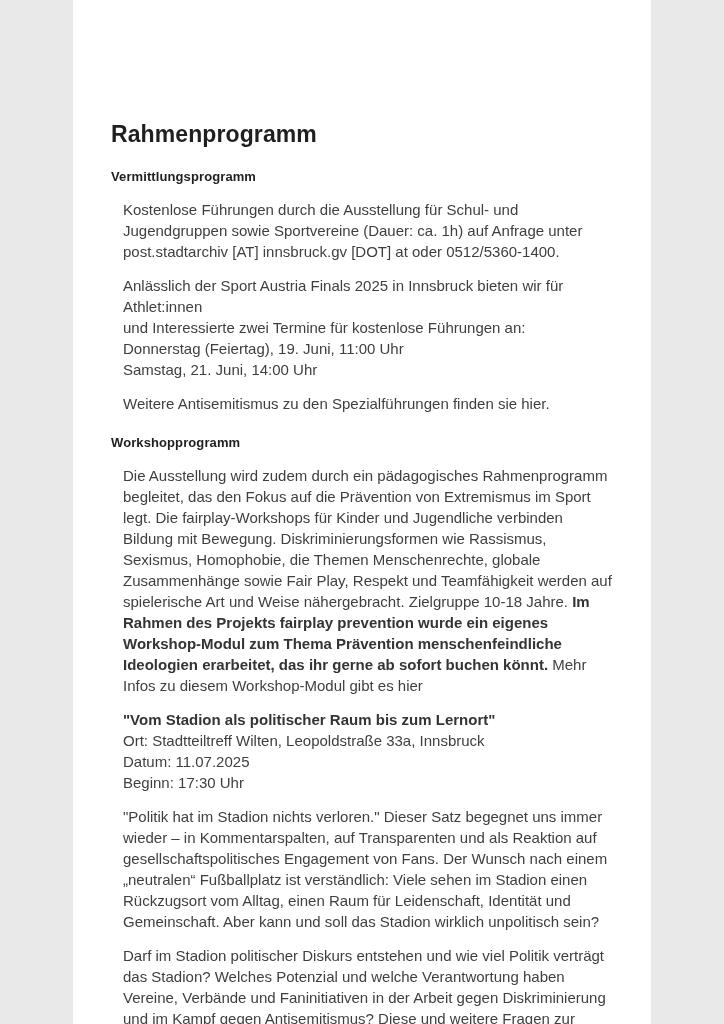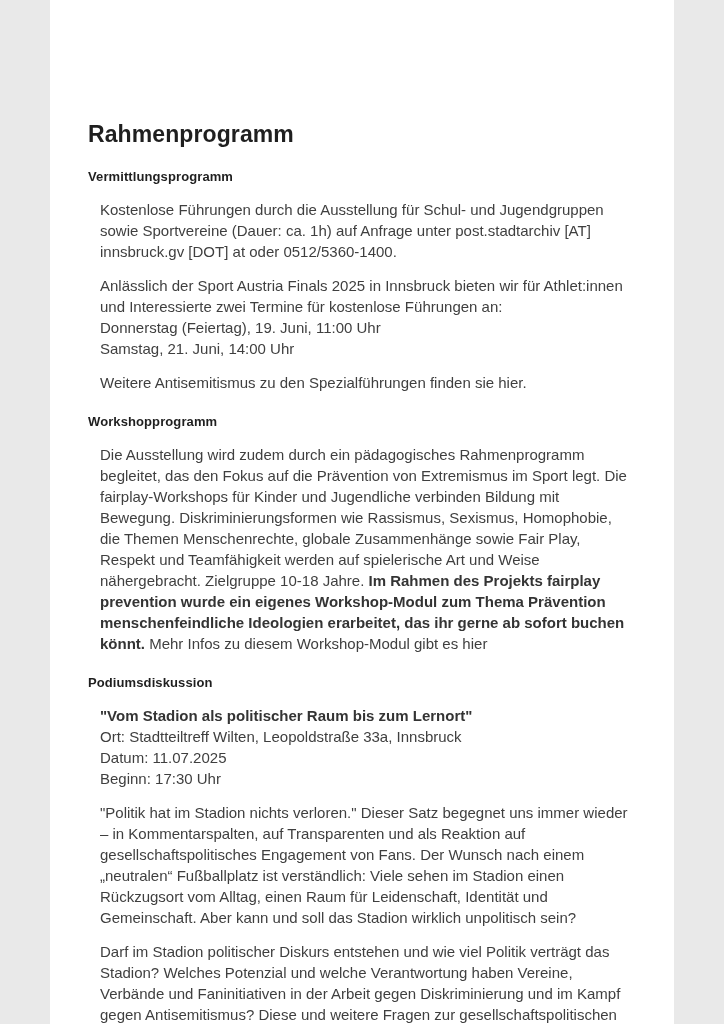--- a/index.html
+++ b/index.html
@@ -5,21 +5,21 @@
   :root{
     --bg:#ffffff;
     --heading:#1f1f1f;
     --body:#3f3f3f;
   }
   *{box-sizing:border-box;margin:0;padding:0;}
   html,body{background:#e9e9e9;}
   body{font-family:"Liberation Sans","DejaVu Sans",sans-serif;}
   .page{
     position:relative;
-    width:624px;
+    width:578px;
     height:1024px;
     margin:0 auto;
     background:var(--bg);
     padding:120px 38px 0 38px;
     overflow:hidden;
   }
   h1.doc-title{
     font-size:23px;
     line-height:28px;
     font-weight:600;
@@ -67,21 +67,20 @@
 Samstag, 21. Juni, 14:00 Uhr</span></p>
     <p class="para"><span>Weitere Antisemitismus zu den Spezialführungen finden sie hier.</span></p>
   </section>
 
   <section>
     <h2 class="section-heading">Workshopprogramm</h2>
     <p class="para"><span>Die Ausstellung wird zudem durch ein pädagogisches Rahmenprogramm begleitet, das den Fokus auf die Prävention von Extremismus im Sport legt. Die fairplay-Workshops für Kinder und Jugendliche verbinden Bildung mit Bewegung. Diskriminierungsformen wie Rassismus, Sexismus, Homophobie, die Themen Menschenrechte, globale Zusammenhänge sowie Fair Play, Respekt und Teamfähigkeit werden auf spielerische Art und Weise nähergebracht. Zielgruppe 10-18 Jahre. </span><strong>Im Rahmen des Projekts fairplay prevention wurde ein eigenes Workshop-Modul zum Thema Prävention menschenfeindliche Ideologien erarbeitet, das ihr gerne ab sofort buchen könnt.</strong><span> Mehr Infos zu diesem Workshop-Modul gibt es hier</span></p>
   </section>
 
   <section>
-    <h2 class="section-heading">Podiumsdiskussion</h2>
     <p class="para"><strong>"Vom Stadion als politischer Raum bis zum Lernort"</strong><span>
 Ort: Stadtteiltreff Wilten, Leopoldstraße 33a, Innsbruck
 Datum: 11.07.2025
 Beginn: 17:30 Uhr</span></p>
     <p class="para"><span>"Politik hat im Stadion nichts verloren." Dieser Satz begegnet uns immer wieder – in Kommentarspalten, auf Transparenten und als Reaktion auf gesellschaftspolitisches Engagement von Fans. Der Wunsch nach einem „neutralen“ Fußballplatz ist verständlich: Viele sehen im Stadion einen Rückzugsort vom Alltag, einen Raum für Leidenschaft, Identität und Gemeinschaft. Aber kann und soll das Stadion wirklich unpolitisch sein?</span></p>
     <p class="para"><span>Darf im Stadion politischer Diskurs entstehen und wie viel Politik verträgt das Stadion? Welches Potenzial und welche Verantwortung haben Vereine, Verbände und Faninitiativen in der Arbeit gegen Diskriminierung und im Kampf gegen Antisemitismus? Diese und weitere Fragen zur gesellschaftspolitischen Dimension des Fußballs und seiner Akteure im fußballkulturellen Kontext widmet sich die Podiumsdiskussion.</span></p>
 
   </section>
 
 </div>

